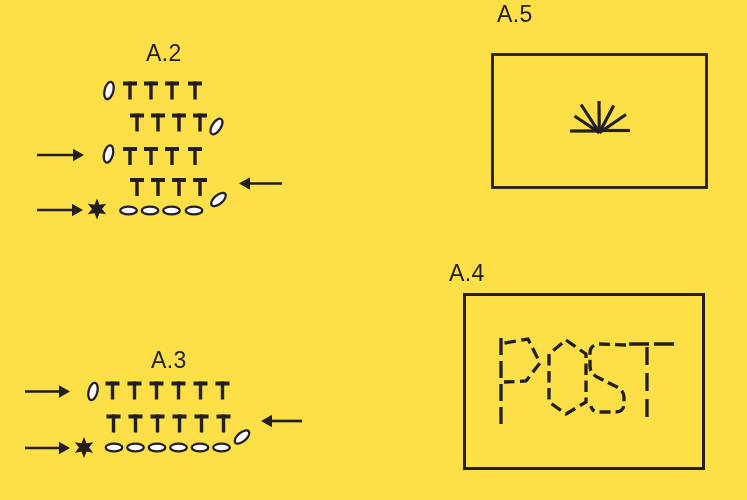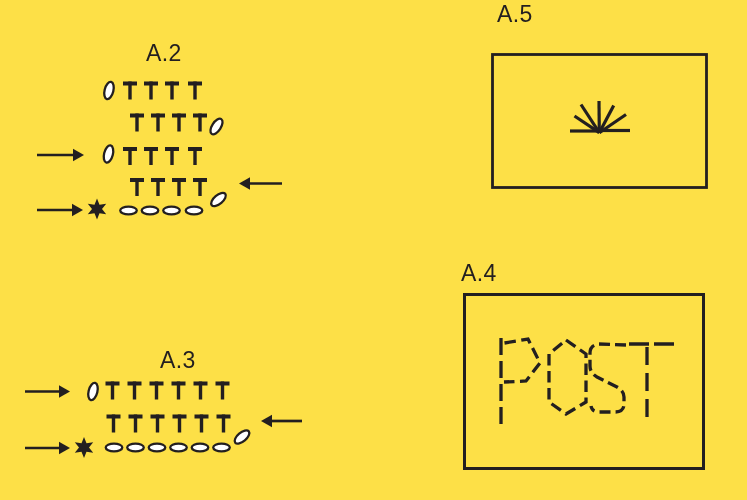--- a/index.html
+++ b/index.html
@@ -12,22 +12,22 @@
     letter-spacing:0.4px;white-space:nowrap;
   }
   #diagram{position:absolute;left:0;top:0;}
 </style>
 </head>
 <body>
 
 <div class="stage">
   <div class="panel-label" style="left:146px;top:41px">A.2</div>
   <div class="panel-label" style="left:497px;top:2px">A.5</div>
-  <div class="panel-label" style="left:461px;top:261px">A.4</div>
-  <div class="panel-label" style="left:160px;top:348px">A.3</div>
+  <div class="panel-label" style="left:449px;top:261px">A.4</div>
+  <div class="panel-label" style="left:151px;top:348px">A.3</div>
 
   <svg id="diagram" width="747" height="500" viewBox="0 0 747 500">
       <g>
         <rect x="123" y="81.5" width="14" height="4" fill="#231f20"></rect>
         <rect x="128.3" y="81.5" width="3.4" height="18" fill="#231f20"></rect>
         <rect x="144" y="81.5" width="14" height="4" fill="#231f20"></rect>
         <rect x="149.3" y="81.5" width="3.4" height="18" fill="#231f20"></rect>
         <rect x="165" y="81.5" width="14" height="4" fill="#231f20"></rect>
         <rect x="170.3" y="81.5" width="3.4" height="18" fill="#231f20"></rect>
         <rect x="188" y="81.5" width="14" height="4" fill="#231f20"></rect>

